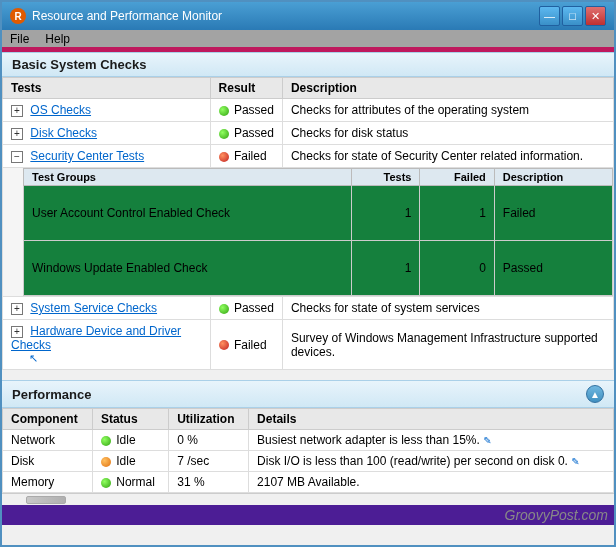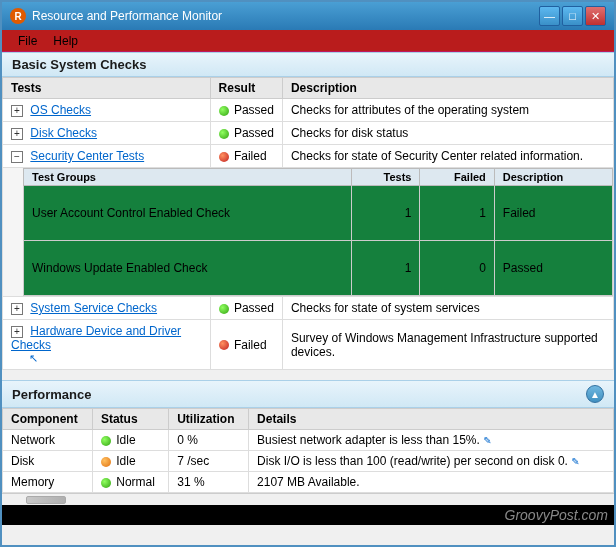--- a/index.html
+++ b/index.html
@@ -37,26 +37,26 @@
       color: white;
       font-size: 11px;
       cursor: pointer;
       display: flex; align-items: center; justify-content: center;
       border-radius: 2px;
     }
     .title-btn.close { background: linear-gradient(to bottom, #e07070, #c03030); }
     
     
     .menu-bar {
-      background: #b91c1c;
+      background: #a3a3a3;
       height: 22px;
       display: flex;
       align-items: center;
-      border-bottom: 1px solid #be185d;
-      padding: 0 8px;
+      border-bottom: 5px solid #be185d;
+      padding: 0 0;
     }
     .menu-item {
       padding: 2px 8px;
       font-size: 12px;
       cursor: pointer;
     }
     
     
     .section-header {
       background: linear-gradient(to bottom, #e8f4fb, #d0e8f5);
@@ -386,17 +386,17 @@
               <td>2107 MB Available.</td>
             </tr>
           </tbody>
         </table>
 
         <div style="height:12px; background:#f0f0f0; border-top:1px solid #ccc; display:flex; align-items:center; padding: 0 4px;">
           <div style="width:40px; height:8px; background: linear-gradient(to right, #c8c8c8, #b0b0b0); border: 1px solid #aaa; border-radius:2px; margin-left: 20px;"></div>
         </div>
       </div>
 
-      <div style="text-align:right; padding: 2px 6px; font-size:14px; color: #888; font-style:italic; background:#000000;">GroovyPost.com</div>
+      <div style="text-align:right; padding: 2px 6px; font-size:14px; color: #888; font-style:italic; background:#4c1d95;">GroovyPost.com</div>
 
     </div>
   </div>
 </div>
 
 </body></html>

